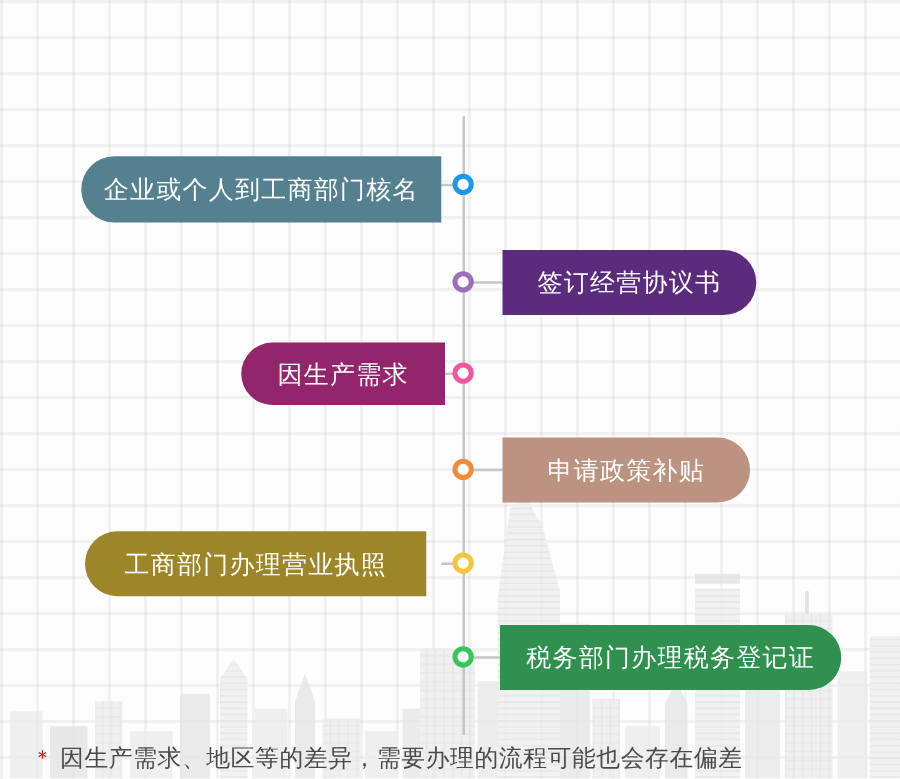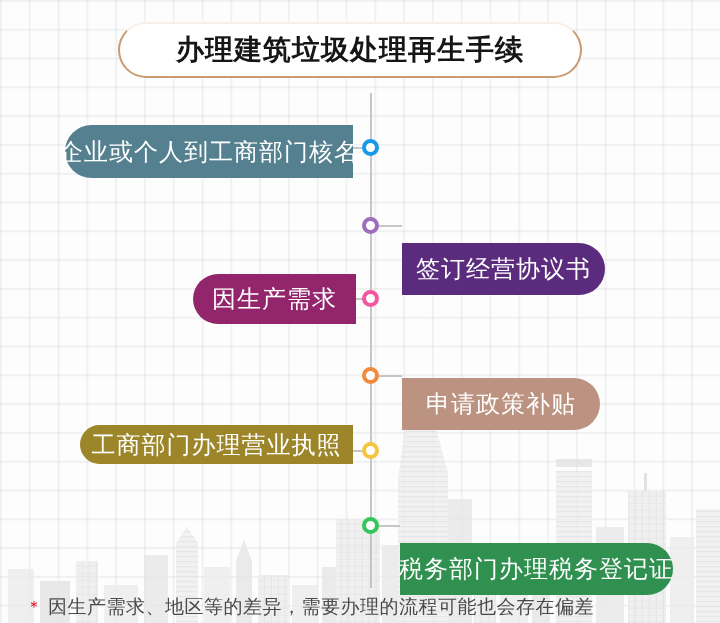--- a/index.html
+++ b/index.html
@@ -19,21 +19,21 @@
     background:#ffffff;border:2px solid #ca9b70;border-top-color:rgba(202,155,112,.15);
     border-radius:28px;display:flex;align-items:center;justify-content:center;
     box-sizing:border-box;z-index:3;
   }
   .title-box span{font-size:28px;font-weight:600;color:#161616;letter-spacing:1px;white-space:nowrap;}
 
   .timeline-line{position:absolute;left:370px;top:93px;width:2px;height:495px;background:#c6c6c6;z-index:1;}
 
   .step .box{
     position:absolute;display:flex;align-items:center;justify-content:center;
-    color:#ffffff;font-size:24px;letter-spacing:1px;white-space:nowrap;z-index:2;
+    color:#ffffff;font-size:20px;letter-spacing:1px;white-space:nowrap;z-index:2;
   }
   .step .box.left{border-radius:999px 0 0 999px;}
   .step .box.right{border-radius:0 999px 999px 0;}
   .step .connector{position:absolute;height:2px;background:#c6c6c6;z-index:1;}
   .step .dot{
     position:absolute;width:9px;height:9px;border-radius:50%;
     background:#ffffff;border:4px solid #999;z-index:4;
   }
 
   
@@ -46,21 +46,21 @@
   .s2 .dot{left:362px;top:217px;}
 
   .s3 .box{left:193px;top:274px;width:163px;height:50px;}
   .s3 .connector{left:356px;top:298px;width:15px;}
   .s3 .dot{left:362px;top:290px;}
 
   .s4 .box{left:402px;top:350px;width:198px;height:52px;}
   .s4 .connector{left:371px;top:375px;width:31px;}
   .s4 .dot{left:362px;top:367px;}
 
-  .s5 .box{left:80px; top:425px;width:273px;height:39px;}
+  .s5 .box{left:68px; top:425px;width:273px;height:52px;}
   .s5 .connector{left:353px;top:450px;width:18px;}
   .s5 .dot{left:362px;top:442px;}
 
   .s6 .box{left:400px;top:500px;width:273px;height:52px;}
   .s6 .connector{left:371px;top:525px;width:29px;}
   .s6 .dot{left:362px;top:517px;}
 
   .footnote{position:absolute;left:26px;top:594px;display:flex;align-items:center;z-index:3;}
   .footnote .star{color:#e8000d;font-size:16px;margin-right:6px;line-height:1;}
   .footnote .note-text{color:#4a4a4a;font-size:19px;letter-spacing:.5px;}
@@ -105,69 +105,66 @@
       <rect x="556" y="136" width="36" height="8" fill="#e3e3e3"></rect>
       <rect x="556" y="148" width="36" height="152" fill="url(#ph)"></rect>
       <rect x="596" y="204" width="28" height="96" fill="#e9e9e9"></rect>
       <rect x="628" y="168" width="38" height="132" fill="url(#pv)"></rect>
       <rect x="644" y="150" width="3" height="18" fill="#dcdcdc"></rect>
       <rect x="670" y="214" width="24" height="86" fill="#ececec"></rect>
       <rect x="696" y="186" width="24" height="114" fill="url(#ph)"></rect>
     </g>
   </svg>
 
-  <div class="title-box">
-    <span>办理建筑垃圾处理再生手续</span>
-  </div>
 
   <div class="timeline-line"></div>
 
   <div class="step s1">
     <div class="connector"></div>
     <div class="box left" style="background-color: rgb(85, 128, 143);">
       <span>企业或个人到工商部门核名</span>
     </div>
     <div class="dot" style="border-color: rgb(26, 154, 230);"></div>
   </div>
 
   <div class="step s2">
     <div class="connector"></div>
-    <div class="box right" style="background-color: rgb(91, 43, 126); margin-top: 43px;">
+    <div class="box right" style="background-color: rgb(91, 43, 126);">
       <span>签订经营协议书</span>
     </div>
     <div class="dot" style="border-color: rgb(156, 111, 186);"></div>
   </div>
 
   <div class="step s3">
     <div class="connector"></div>
     <div class="box left" style="background-color: rgb(146, 37, 107);">
       <span>因生产需求</span>
     </div>
     <div class="dot" style="border-color: rgb(242, 86, 158);"></div>
   </div>
 
   <div class="step s4">
     <div class="connector"></div>
-    <div class="box right" style="background-color: rgb(188, 146, 128); margin-top: 28px;">
+    <div class="box right" style="background-color: rgb(188, 146, 128);">
       <span>申请政策补贴</span>
     </div>
     <div class="dot" style="border-color: rgb(240, 138, 60);"></div>
   </div>
 
   <div class="step s5">
     <div class="connector"></div>
     <div class="box left" style="background-color: rgb(156, 134, 41);">
       <span>工商部门办理营业执照</span>
     </div>
     <div class="dot" style="border-color: rgb(243, 198, 62);"></div>
   </div>
 
   <div class="step s6">
     <div class="connector"></div>
-    <div class="box right" style="background-color: rgb(47, 144, 80); margin-top: 43px;">
+    <div class="box right" style="background-color: rgb(47, 144, 80);">
       <span>税务部门办理税务登记证</span>
     </div>
     <div class="dot" style="border-color: rgb(52, 198, 90);"></div>
   </div>
 
   <div class="footnote">
     <span class="star">＊</span>
     <span class="note-text">因生产需求、地区等的差异，需要办理的流程可能也会存在偏差</span>
   </div>
 

